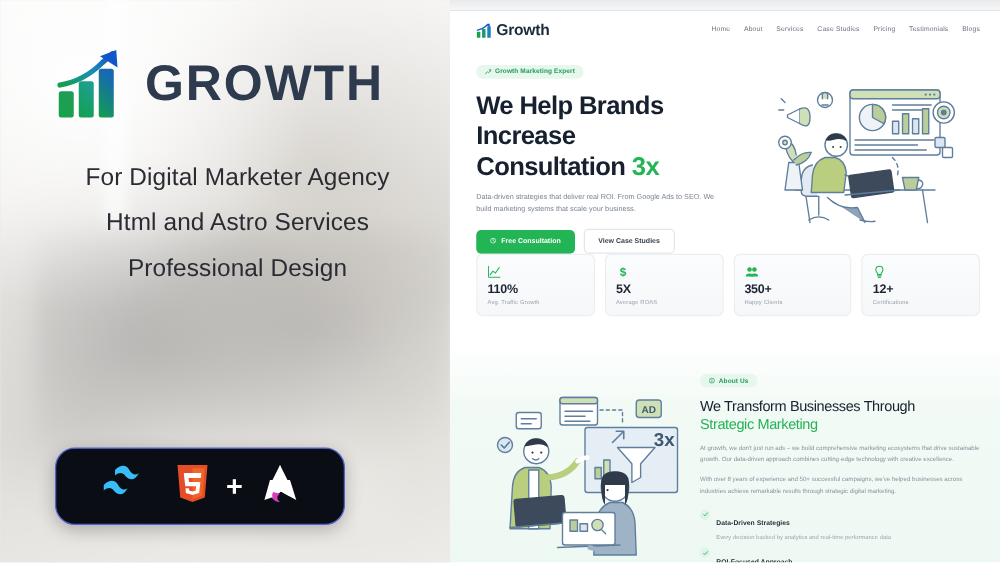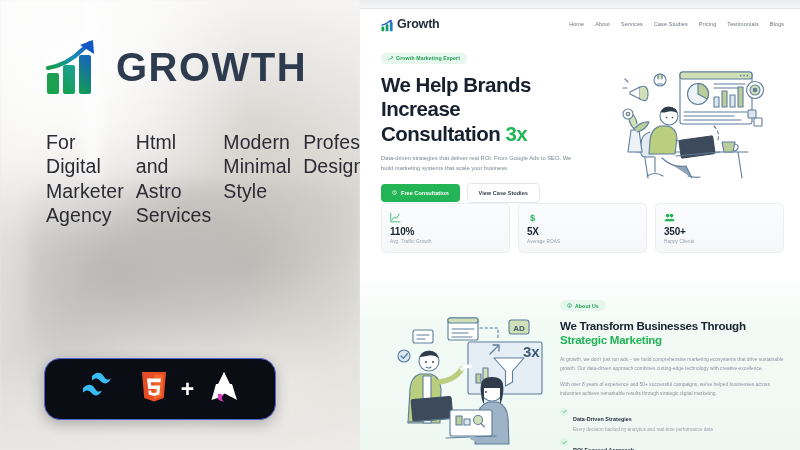--- a/index.html
+++ b/index.html
@@ -59,21 +59,21 @@
 
   
   .logo-lockup { display: flex; align-items: center; gap: 12px; margin: 8px 0 0 18px; }
   .logo-mark { width: 60px; height: 58px; flex: 0 0 auto; }
   .logo-word {
     font-size: 40px; font-weight: 700; letter-spacing: 1.5px;
     color: #2e3a4d; line-height: 1;
   }
 
   
-  .feature-lines { margin: 34px 0 0 20px; display: flex; flex-direction: row; gap: 12px; }
+  .feature-lines { margin: 34px 0 0 20px; display: flex; flex-direction: column; gap: 12px; text-align: center; }
   .feature-line {
     font-size: 19.5px; color: #2b2b33; font-weight: 400; letter-spacing: 0.1px;
     line-height: 1.25;
   }
 
   
   .tech-bar {
     margin: auto auto 30px 18px;
     width: 232px; height: 62px;
     background: #0b0d14;
@@ -168,21 +168,21 @@
     height: 190px;
     background: linear-gradient(180deg, #ffffff 0%, #f2faf5 28%, #eef8f2 100%);
     display: flex; align-items: flex-start;
     padding: 18px 16px 0 14px;
     gap: 6px;
   }
   .about-illus { width: 180px; flex: 0 0 auto; display: flex; align-items: flex-start; justify-content: center; padding-top: 6px; }
   .about-right { flex: 1; padding-top: 2px; }
   .about-h2 {
     margin-top: 7px;
-    font-size: 11.6px; font-weight: 700; color: #16202e; line-height: 1.25; letter-spacing: -0.3px;
+    font-size: 11.6px; font-weight: 400; color: #16202e; line-height: 1.25; letter-spacing: -0.3px;
   }
   .about-h2 .accent { color: #22b455; }
   .about-p { font-size: 4.9px; color: #8a939f; line-height: 1.85; margin-top: 7px; }
   .about-list { margin-top: 9px; display: flex; flex-direction: column; gap: 6px; }
   .about-item { display: flex; gap: 5px; align-items: flex-start; }
   .check-dot {
     width: 8px; height: 8px; border-radius: 50%;
     background: #dff3e7; color: #22b455;
     display: flex; align-items: center; justify-content: center;
     flex: 0 0 auto; margin-top: 0.5px;
@@ -228,21 +228,20 @@
             <path d="M4 30 C16 28, 28 22, 38 12 L46 5" fill="none" stroke="url(#arrg)" stroke-width="4.2" stroke-linecap="round"></path>
             <path d="M49 2 L50 16 L36 7 Z" fill="#1257c7"></path>
           </svg>
         </span>
         <span class="logo-word">GROWTH</span>
       </div>
 
       <div class="feature-lines">
         <div class="feature-line">For Digital Marketer Agency</div>
         <div class="feature-line">Html and Astro Services</div>
-        <div class="feature-line">Modern Minimal Style</div>
         <div class="feature-line">Professional Design</div>
       </div>
 
       <div class="tech-bar">
         <span>
           <svg width="48" height="30" viewBox="0 0 48 30">
             <path d="M13 4 C17.5 -0.5 22 -0.5 24.5 4 C26.5 7.6 29 8.6 32 6.6 C29.5 12 25 13 21.5 9 C19.3 6.2 16.8 5.4 13 8.4 Z" fill="#38bdf8"></path>
             <path d="M4 16 C8.5 11.5 13 11.5 15.5 16 C17.5 19.6 20 20.6 23 18.6 C20.5 24 16 25 12.5 21 C10.3 18.2 7.8 17.4 4 20.4 Z" fill="#38bdf8"></path>
           </svg>
         </span>
@@ -427,20 +426,31 @@
             <svg width="11" height="11" viewBox="0 0 14 14">
                 <circle cx="4.6" cy="4.6" r="2.3" fill="#22b455"></circle>
                 <circle cx="9.6" cy="4.6" r="2.3" fill="#22b455"></circle>
                 <path d="M0.8 11.8 q0 -3.2 3.8 -3.2 q3.8 0 3.8 3.2 z" fill="#22b455"></path>
                 <path d="M5.8 11.8 q0 -3.2 3.8 -3.2 q3.8 0 3.8 3.2 z" fill="#22b455"></path>
               </svg>
           </div>
           <div class="stat-value">350+</div>
           <div class="stat-label">Happy Clients</div>
         </div>
+        <div class="stat-card">
+          <div class="stat-icon">
+            <svg width="11" height="11" viewBox="0 0 14 14">
+                <path d="M7 1.2 q3.6 0 3.6 3.7 q0 2.3 -1.8 3.6 l0 1.3 l-3.6 0 l0 -1.3 q-1.8 -1.3 -1.8 -3.6 q0 -3.7 3.6 -3.7 z" fill="none" stroke="#22b455" stroke-width="1.1"></path>
+                <path d="M5.4 11.1 l3.2 0" stroke="#22b455" stroke-width="1.1" stroke-linecap="round"></path>
+                <path d="M5.9 12.7 l2.2 0" stroke="#22b455" stroke-width="1.1" stroke-linecap="round"></path>
+              </svg>
+          </div>
+          <div class="stat-value">12+</div>
+          <div class="stat-label">Certifications</div>
+        </div>
       </div>
 
       <div class="about">
         <div class="about-illus">
           <svg width="176" height="158" viewBox="0 0 176 158">
             <g fill="none" stroke="#5f7d9c" stroke-width="1.1" stroke-linecap="round" stroke-linejoin="round">
 
               <rect x="92" y="44" width="74" height="52" rx="2" fill="#e6eef5"></rect>
 
               <path d="M118 60 l30 0 l-11.5 13 l0 11 l-7 4 l0 -15 z" fill="#ffffff"></path>

